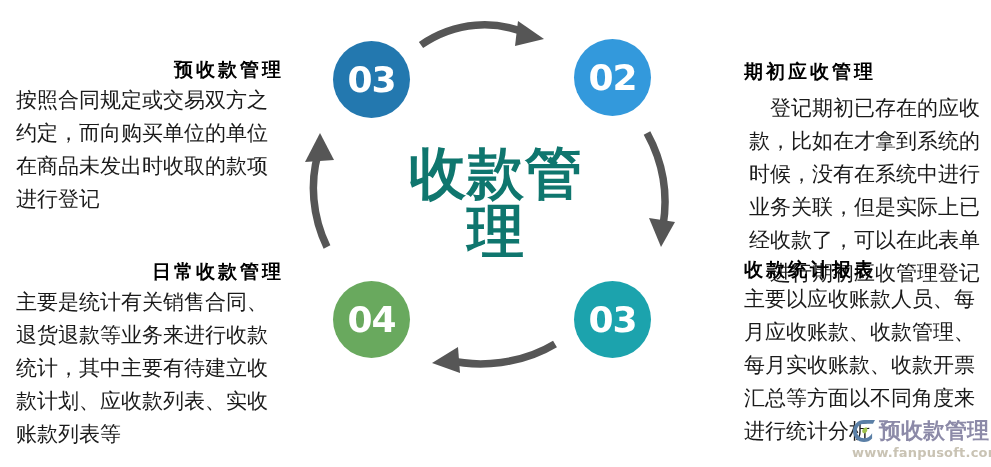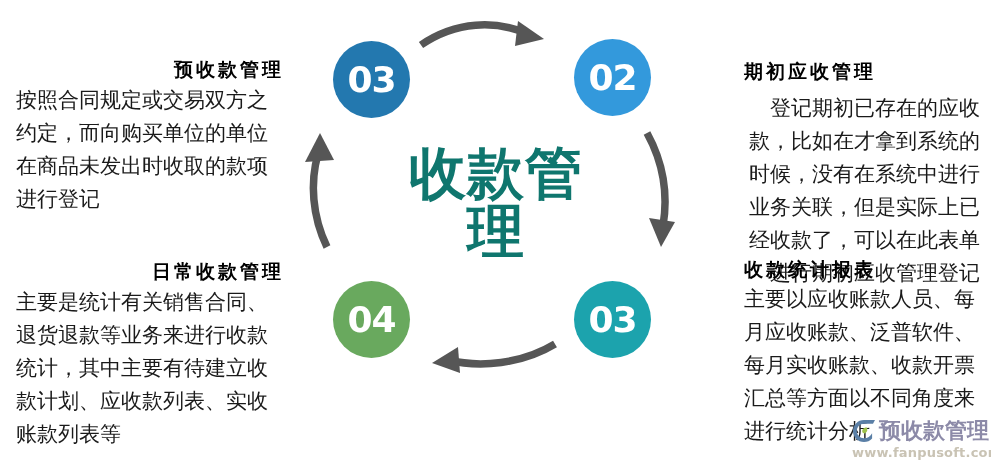--- a/index.html
+++ b/index.html
@@ -156,21 +156,21 @@
     <div class="block-body">主要是统计有关销售合同、退货退款等业务来进行收款统计，其中主要有待建立收款计划、应收款列表、实收账款列表等</div>
   </div>
 
   <div class="block right-block" id="block-initial">
     <div class="block-heading">期初应收管理</div>
     <div class="block-body">登记期初已存在的应收款，比如在才拿到系统的时候，没有在系统中进行业务关联，但是实际上已经收款了，可以在此表单进行期初应收管理登记</div>
   </div>
 
   <div class="block right-block" id="block-report">
     <div class="block-heading">收款统计报表</div>
-    <div class="block-body">主要以应收账款人员、每月应收账款、泛普软件、每月实收账款、收款开票汇总等方面以不同角度来进行统计分析</div>
+    <div class="block-body">主要以应收账款人员、每月应收账款、收款管理、每月实收账款、收款开票汇总等方面以不同角度来进行统计分析</div>
   </div>
 
   <div id="center-title">收款管理</div>
 
   <div class="circle" id="circle-01" style="background: rgb(35, 120, 175);">
     <span>03</span>
   </div>
   <div class="circle" id="circle-02" style="background: rgb(51, 153, 220);">
     <span>02</span>
   </div>

